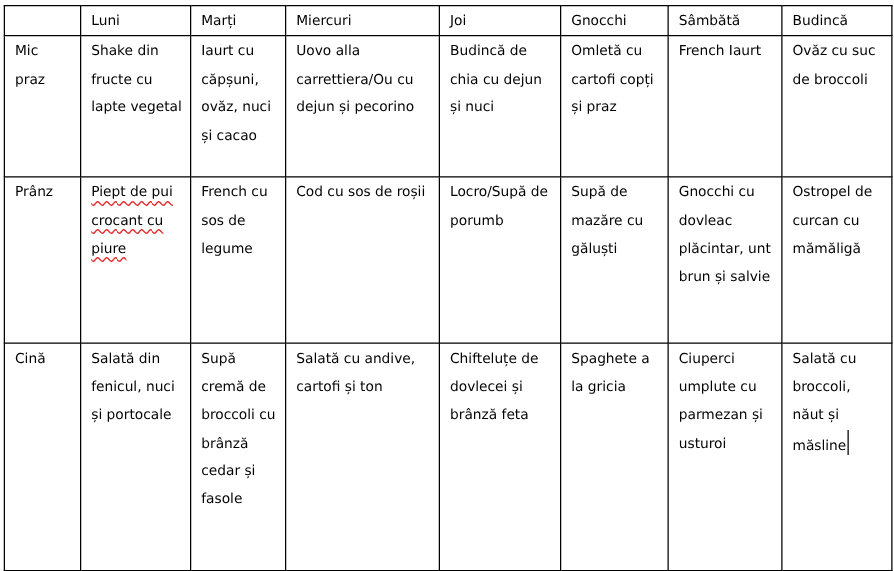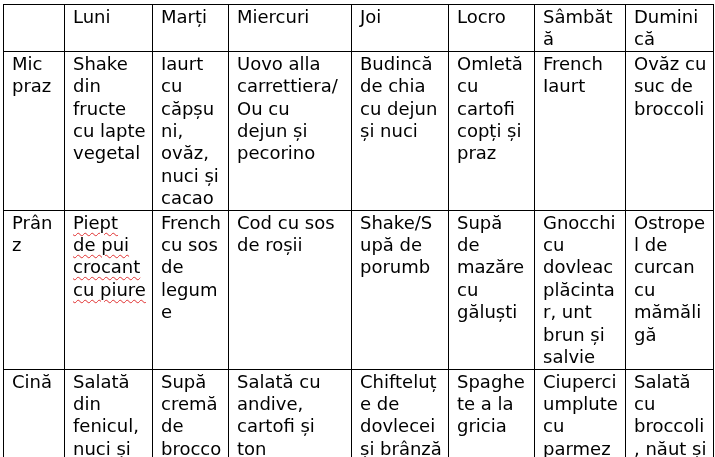--- a/index.html
+++ b/index.html
@@ -1,21 +1,21 @@
 <!DOCTYPE html>
 <html><head>
 <meta charset="utf-8">
 <style>
   html, body { margin:0; padding:0; background:#ffffff; }
   body { width:715px; height:457px; position:relative; overflow:hidden;
          font-family:"DejaVu Sans", "Liberation Sans", sans-serif; color:#000; }
   table.menu { position:absolute; left:3px; top:4px; border-collapse:collapse;
                table-layout:fixed; width:710px; }
   table.menu td { border:1px solid #000; vertical-align:top; padding:1px 6px 0 8px;
-                  font-size:18px; line-height:22.4px; word-wrap:break-word;
+                  font-size:11px; line-height:22.4px; word-wrap:break-word;
                   overflow-wrap:break-word; overflow:hidden; }
   tr.hdr td { height:22px; }
   tr.r1 td { height:111px; }
   tr.r2 td { height:131px; }
   tr.r3 td { height:180px; }
   .squig { text-decoration: underline wavy #e03030; text-decoration-thickness:1px;
            text-underline-offset:3px; }
   .caret { display:inline-block; width:1px; height:20px; background:#000;
            vertical-align:-4px; margin-left:1px; }
 </style>
@@ -33,40 +33,40 @@
     <col style="width:91px">
       <col style="width:88px">
   </colgroup>
   <tbody>
       <tr class="hdr">
     <td></td>
     <td>Luni</td>
     <td>Marți</td>
     <td>Miercuri</td>
     <td>Joi</td>
-    <td>Locro</td>
+    <td>Gnocchi</td>
     <td>Sâmbătă</td>
-    <td>Duminică</td>
+    <td>Budincă</td>
   </tr>
   <tr class="r1">
     <td>Mic praz</td>
     <td>Shake din fructe cu lapte vegetal</td>
     <td>Iaurt cu căpșuni, ovăz, nuci și cacao</td>
     <td>Uovo alla carrettiera/Ou cu dejun și pecorino</td>
     <td>Budincă de chia cu dejun și nuci</td>
     <td>Omletă cu cartofi copți și praz</td>
     <td>French Iaurt</td>
     <td>Ovăz cu suc de broccoli</td>
   </tr>
   <tr class="r2">
     <td>Prânz</td>
     <td class="squig">Piept de pui crocant cu piure</td>
     <td>French cu sos de legume</td>
     <td>Cod cu sos de roșii</td>
-    <td>Shake/Supă de porumb</td>
+    <td>Locro/Supă de porumb</td>
     <td>Supă de mazăre cu găluști</td>
     <td>Gnocchi cu dovleac plăcintar, unt brun și salvie</td>
     <td>Ostropel de curcan cu mămăligă</td>
   </tr>
   <tr class="r3">
     <td>Cină</td>
     <td>Salată din fenicul, nuci și portocale</td>
     <td>Supă cremă de broccoli cu brânză cedar și fasole</td>
     <td>Salată cu andive, cartofi și ton</td>
     <td>Chifteluțe de dovlecei și brânză feta</td>

